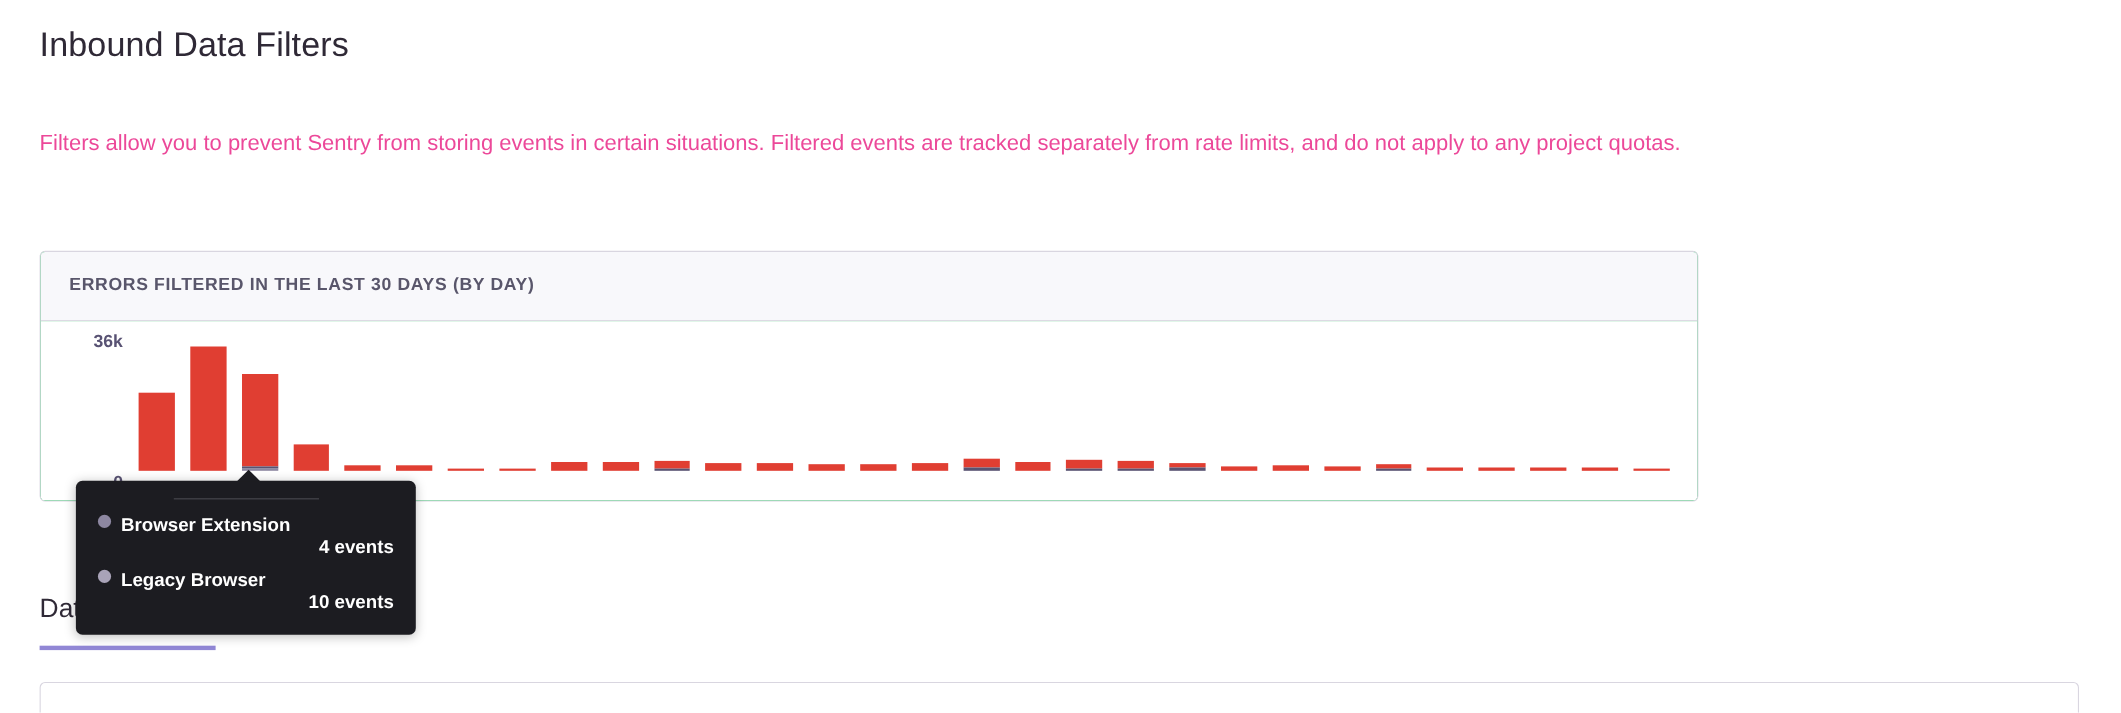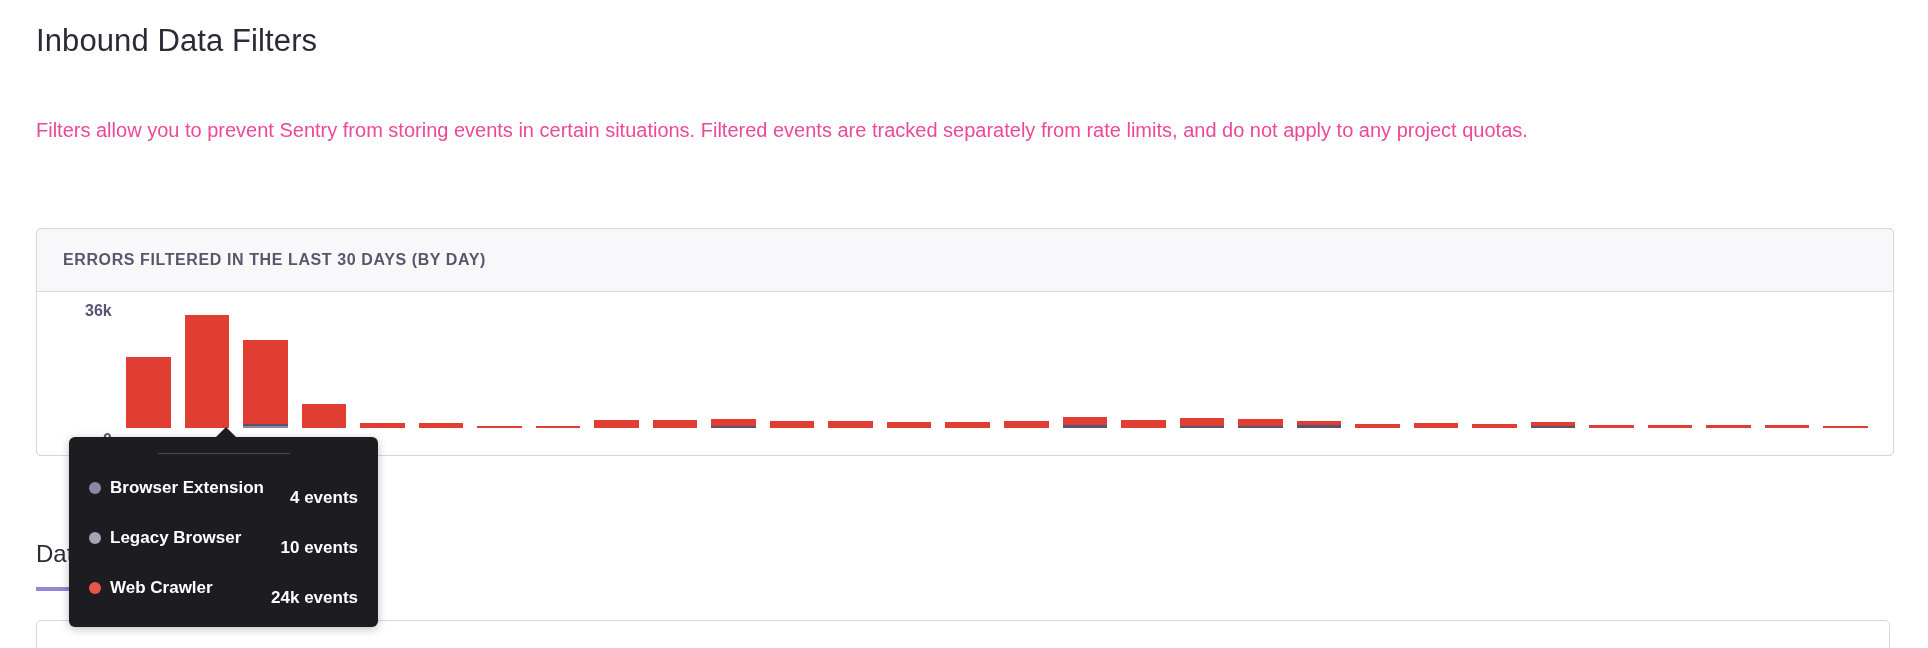--- a/index.html
+++ b/index.html
@@ -35,21 +35,21 @@
     font-size: 20px;
     line-height: 1.55;
     color: #ec4899;
     font-weight: 400;
   }
   
   .chart-panel {
     position: absolute;
     left: 36px;
     top: 228px;
-    width: 1858px;
+    width: 1508px;
     border: 1px solid #d9d6e0;
     border-radius: 5px;
     background: #22c55e;
     box-sizing: border-box;
     overflow: hidden;
   }
   .chart-panel-header {
     background: #f8f8fb;
     border-bottom: 1px solid #d9d6e0;
     height: 63px;
@@ -148,21 +148,21 @@
     margin: 0 auto 9px auto;
   }
   .tooltip-total {
     text-align: center;
     font-size: 17px;
     font-weight: 700;
     padding-bottom: 12px;
   }
   .tooltip-row {
     display: flex;
-    align-items: center;
+    align-items: flex-start;
     font-size: 17px;
     font-weight: 700;
     padding: 5px 20px 5px 20px;
     box-sizing: border-box;
   }
   .tooltip-dot {
     width: 12px; height: 12px;
     border-radius: 50%;
     flex: 0 0 12px;
     margin-right: 9px;
@@ -389,25 +389,20 @@
         <div class="tooltip-row">
           <span class="tooltip-dot" style="background: rgb(141, 135, 161);"></span>
           <span class="tooltip-name">Browser Extension</span>
           <span class="tooltip-value">4 events</span>
         </div>
         <div class="tooltip-row">
           <span class="tooltip-dot" style="background: rgb(169, 163, 184);"></span>
           <span class="tooltip-name">Legacy Browser</span>
           <span class="tooltip-value">10 events</span>
         </div>
-        <div class="tooltip-row">
-          <span class="tooltip-dot" style="background: rgb(232, 86, 74);"></span>
-          <span class="tooltip-name">Web Crawler</span>
-          <span class="tooltip-value">24k events</span>
-        </div>
       </div>
   </div>
 
   <div class="section-title">Data Filters</div>
   <div class="tab-underline"></div>
   <div class="bottom-card"></div>
 
 </div>
 
 </body></html>

